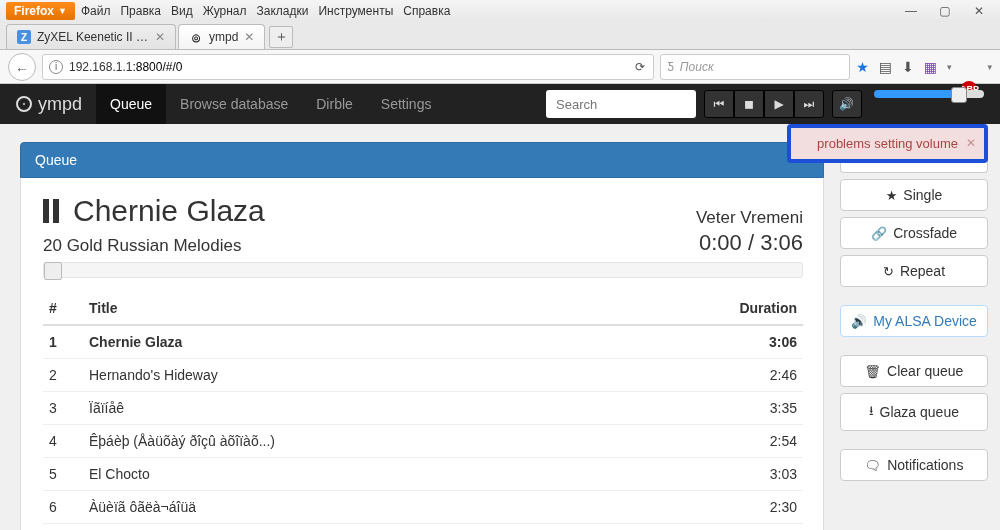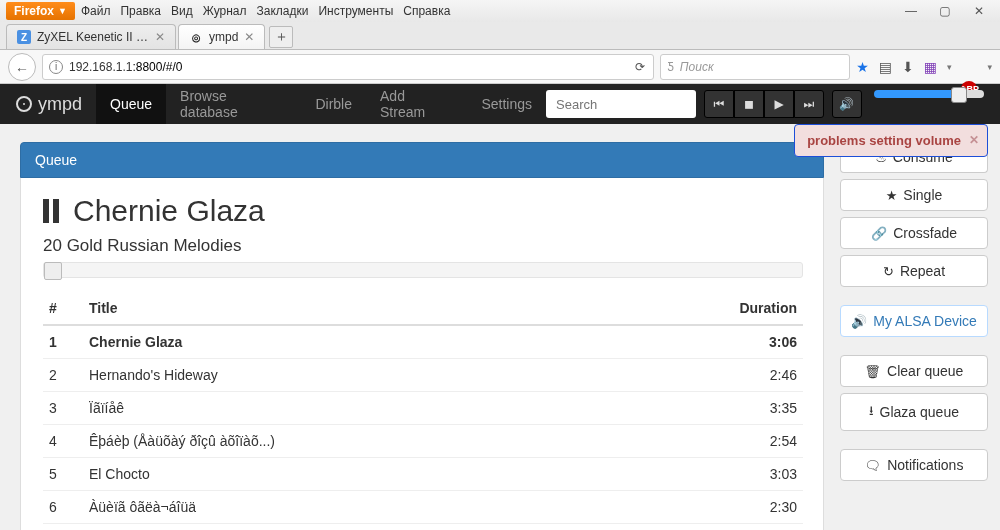--- a/index.html
+++ b/index.html
@@ -82,21 +82,21 @@
   table.q tr.current td { font-weight:bold; }
   .col-num { width:40px; }
 
   
   .side { width:160px; padding-right:12px; display:flex; flex-direction:column; gap:6px; overflow:hidden; }
   .sbtn { background:#fff; border:1px solid #ccc; border-radius:4px; padding:7px 8px; font-size:14px; color:#333; display:flex; align-items:center; justify-content:center; gap:6px; cursor:pointer; white-space:nowrap; }
   .sbtn.cut { border-top:none; border-top-left-radius:0; border-top-right-radius:0; }
   .sbtn .ico { font-size:13px; }
   .alsa { color:#337ab7; border-color:#b8daff; }
 
-  .alert { position:absolute; top:0; right:12px; background:#f2dede; border:1px solid #1d4ed8; color:#a94442; padding:8px 26px 8px 12px; border-radius:4px; font-size:13px; z-index:10;font-weight:bold; }
+  .alert { position:absolute; top:0; right:12px; background:#f2dede; border:4px solid #1d4ed8; color:#a94442; padding:8px 26px 8px 26px; border-radius:4px; font-size:13px; z-index:10; }
   .alert .x { position:absolute; right:8px; top:8px; color:#c59094; font-size:12px; cursor:pointer; }
 
 </style>
 </head>
 <body>
 
 <div class="titlebar">
   <div class="ff-btn">
     <span>Firefox</span>
       <span class="tri">▼</span>
@@ -154,21 +154,20 @@
 </div>
 
 <div class="ympd-nav">
   <div class="brand">
     <span class="crosshair"></span>
     <span>ympd</span>
   </div>
   <div class="navlink active">Queue</div>
   <div class="navlink">Browse database</div>
   <div class="navlink">Dirble</div>
-  <div class="navlink">Add Stream</div>
   <div class="navlink">Settings</div>
   <div class="nav-right">
     <input class="nav-search" placeholder="Search" style="">
     <div class="btngrp">
       <div class="navbtn">⏮</div>
       <div class="navbtn">◼</div>
       <div class="navbtn">▶</div>
       <div class="navbtn">⏭</div>
     </div>
     <div class="btngrp">
@@ -191,20 +190,24 @@
         <div class="np-left">
           <div class="np-title-row">
             <span class="pause-icon">
                 <span></span>
                 <span></span>
               </span>
             <span class="np-title">Chernie Glaza</span>
           </div>
           <div class="np-album">20 Gold Russian Melodies</div>
         </div>
+        <div class="np-right">
+          <div class="np-artist">Veter Vremeni</div>
+          <div class="np-time"><span>0:00</span> / <span>3:06</span></div>
+        </div>
       </div>
       <div class="progress">
           <div class="handle"></div>
         </div>
 
       <table class="q">
         <thead>
           <tr>
             <th class="col-num">#</th>
             <th>Title</th>

